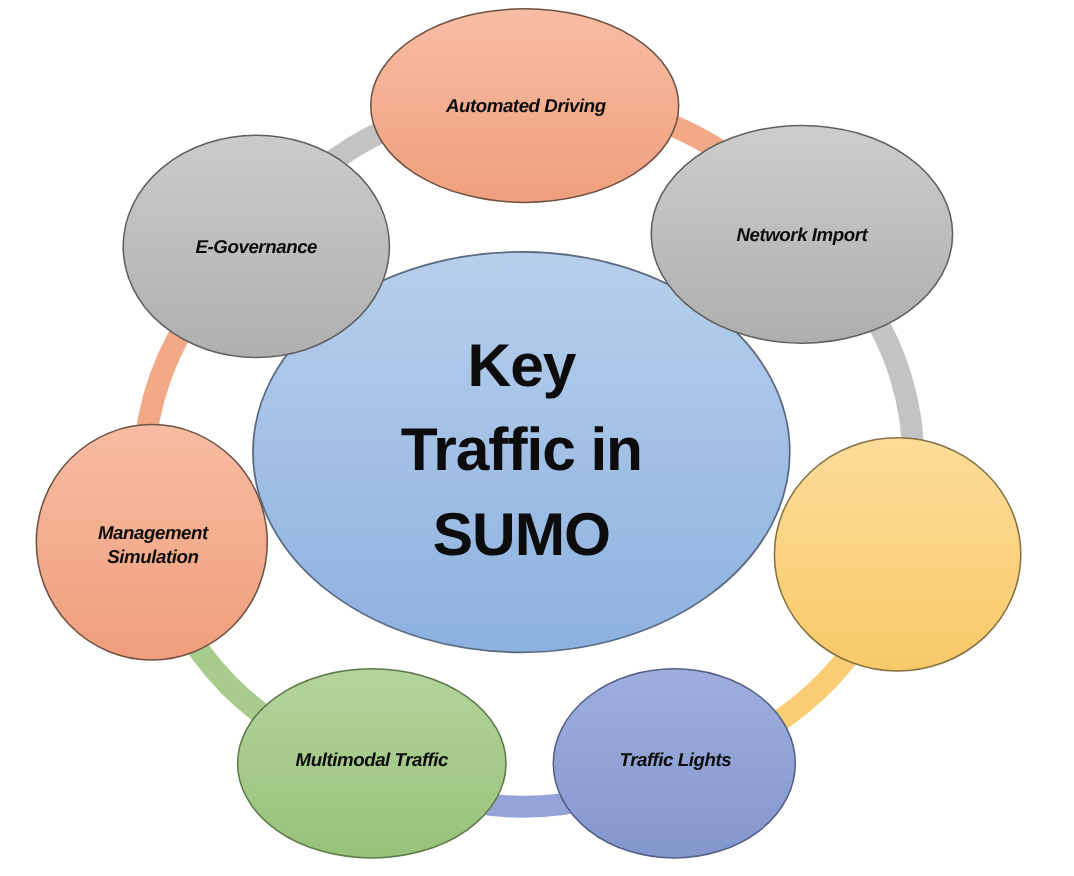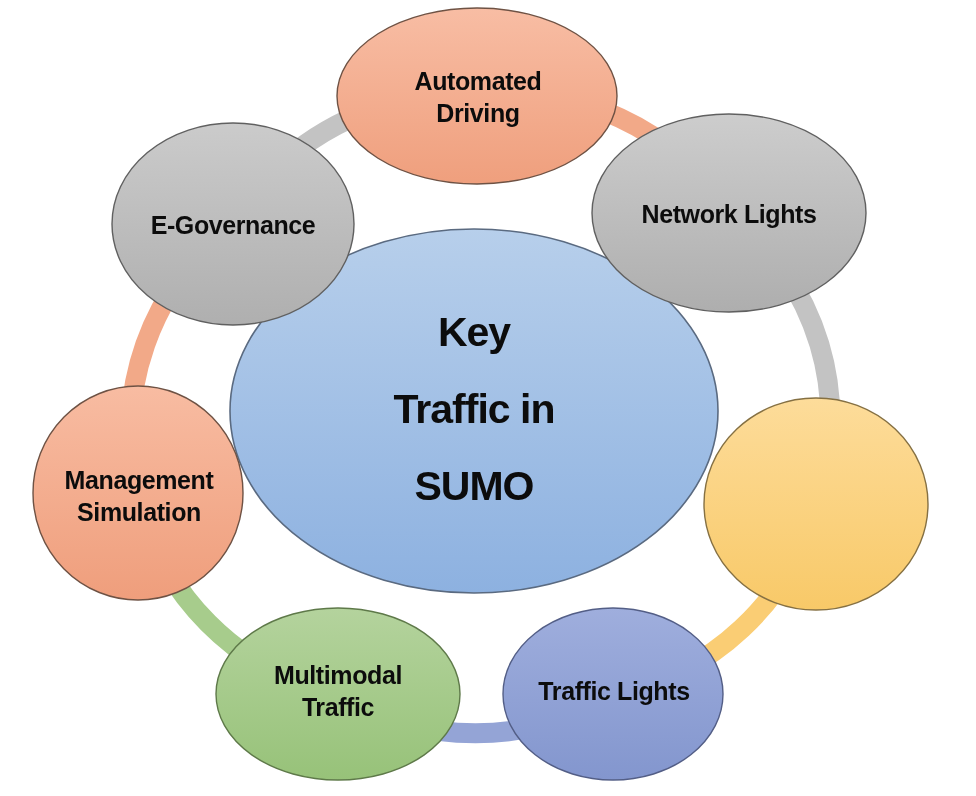--- a/index.html
+++ b/index.html
@@ -27,26 +27,27 @@
     display: flex;
     flex-direction: column;
     align-items: center;
     justify-content: center;
     text-align: center;
     font-weight: 700;
     color: #0c0c0c;
     pointer-events: none;
   }
   .node-label {
-    font-size: 25px;
+    font-size: 17px;
     line-height: 1.28;
     letter-spacing: -0.4px;
+    font-style: italic;
   }
   .center-label {
-    font-size: 41px;
+    font-size: 55px;
     line-height: 77px;
     letter-spacing: -1px;
     white-space: nowrap;
   }
 </style>
 </head>
 <body>
 
 <div class="stage">
 
@@ -107,18 +108,18 @@
     <ellipse cx="233" cy="224" rx="121" ry="101" fill="url(#g-n6)" stroke-width="1.4" stroke="#606060"></ellipse>
   </svg>
 
   <div class="label center-label" style="left:474px; top:409px; width:460px;">
     <div>Key</div>
     <div>Traffic in</div>
     <div>SUMO</div>
   </div>
 
   <div class="label node-label" style="left:478px; top:97px;  width:200px;">Automated Driving</div>
-  <div class="label node-label" style="left:729px; top:214px; width:250px;">Network Lights</div>
+  <div class="label node-label" style="left:729px; top:214px; width:250px;">Network Import</div>
   <div class="label node-label" style="left:614px; top:691px; width:220px;">Traffic Lights</div>
   <div class="label node-label" style="left:338px; top:691px; width:170px;">Multimodal Traffic</div>
   <div class="label node-label" style="left:139px; top:496px; width:180px;">Management Simulation</div>
   <div class="label node-label" style="left:233px; top:225px; width:240px;">E-Governance</div>
 </div>
 
 </body></html>

